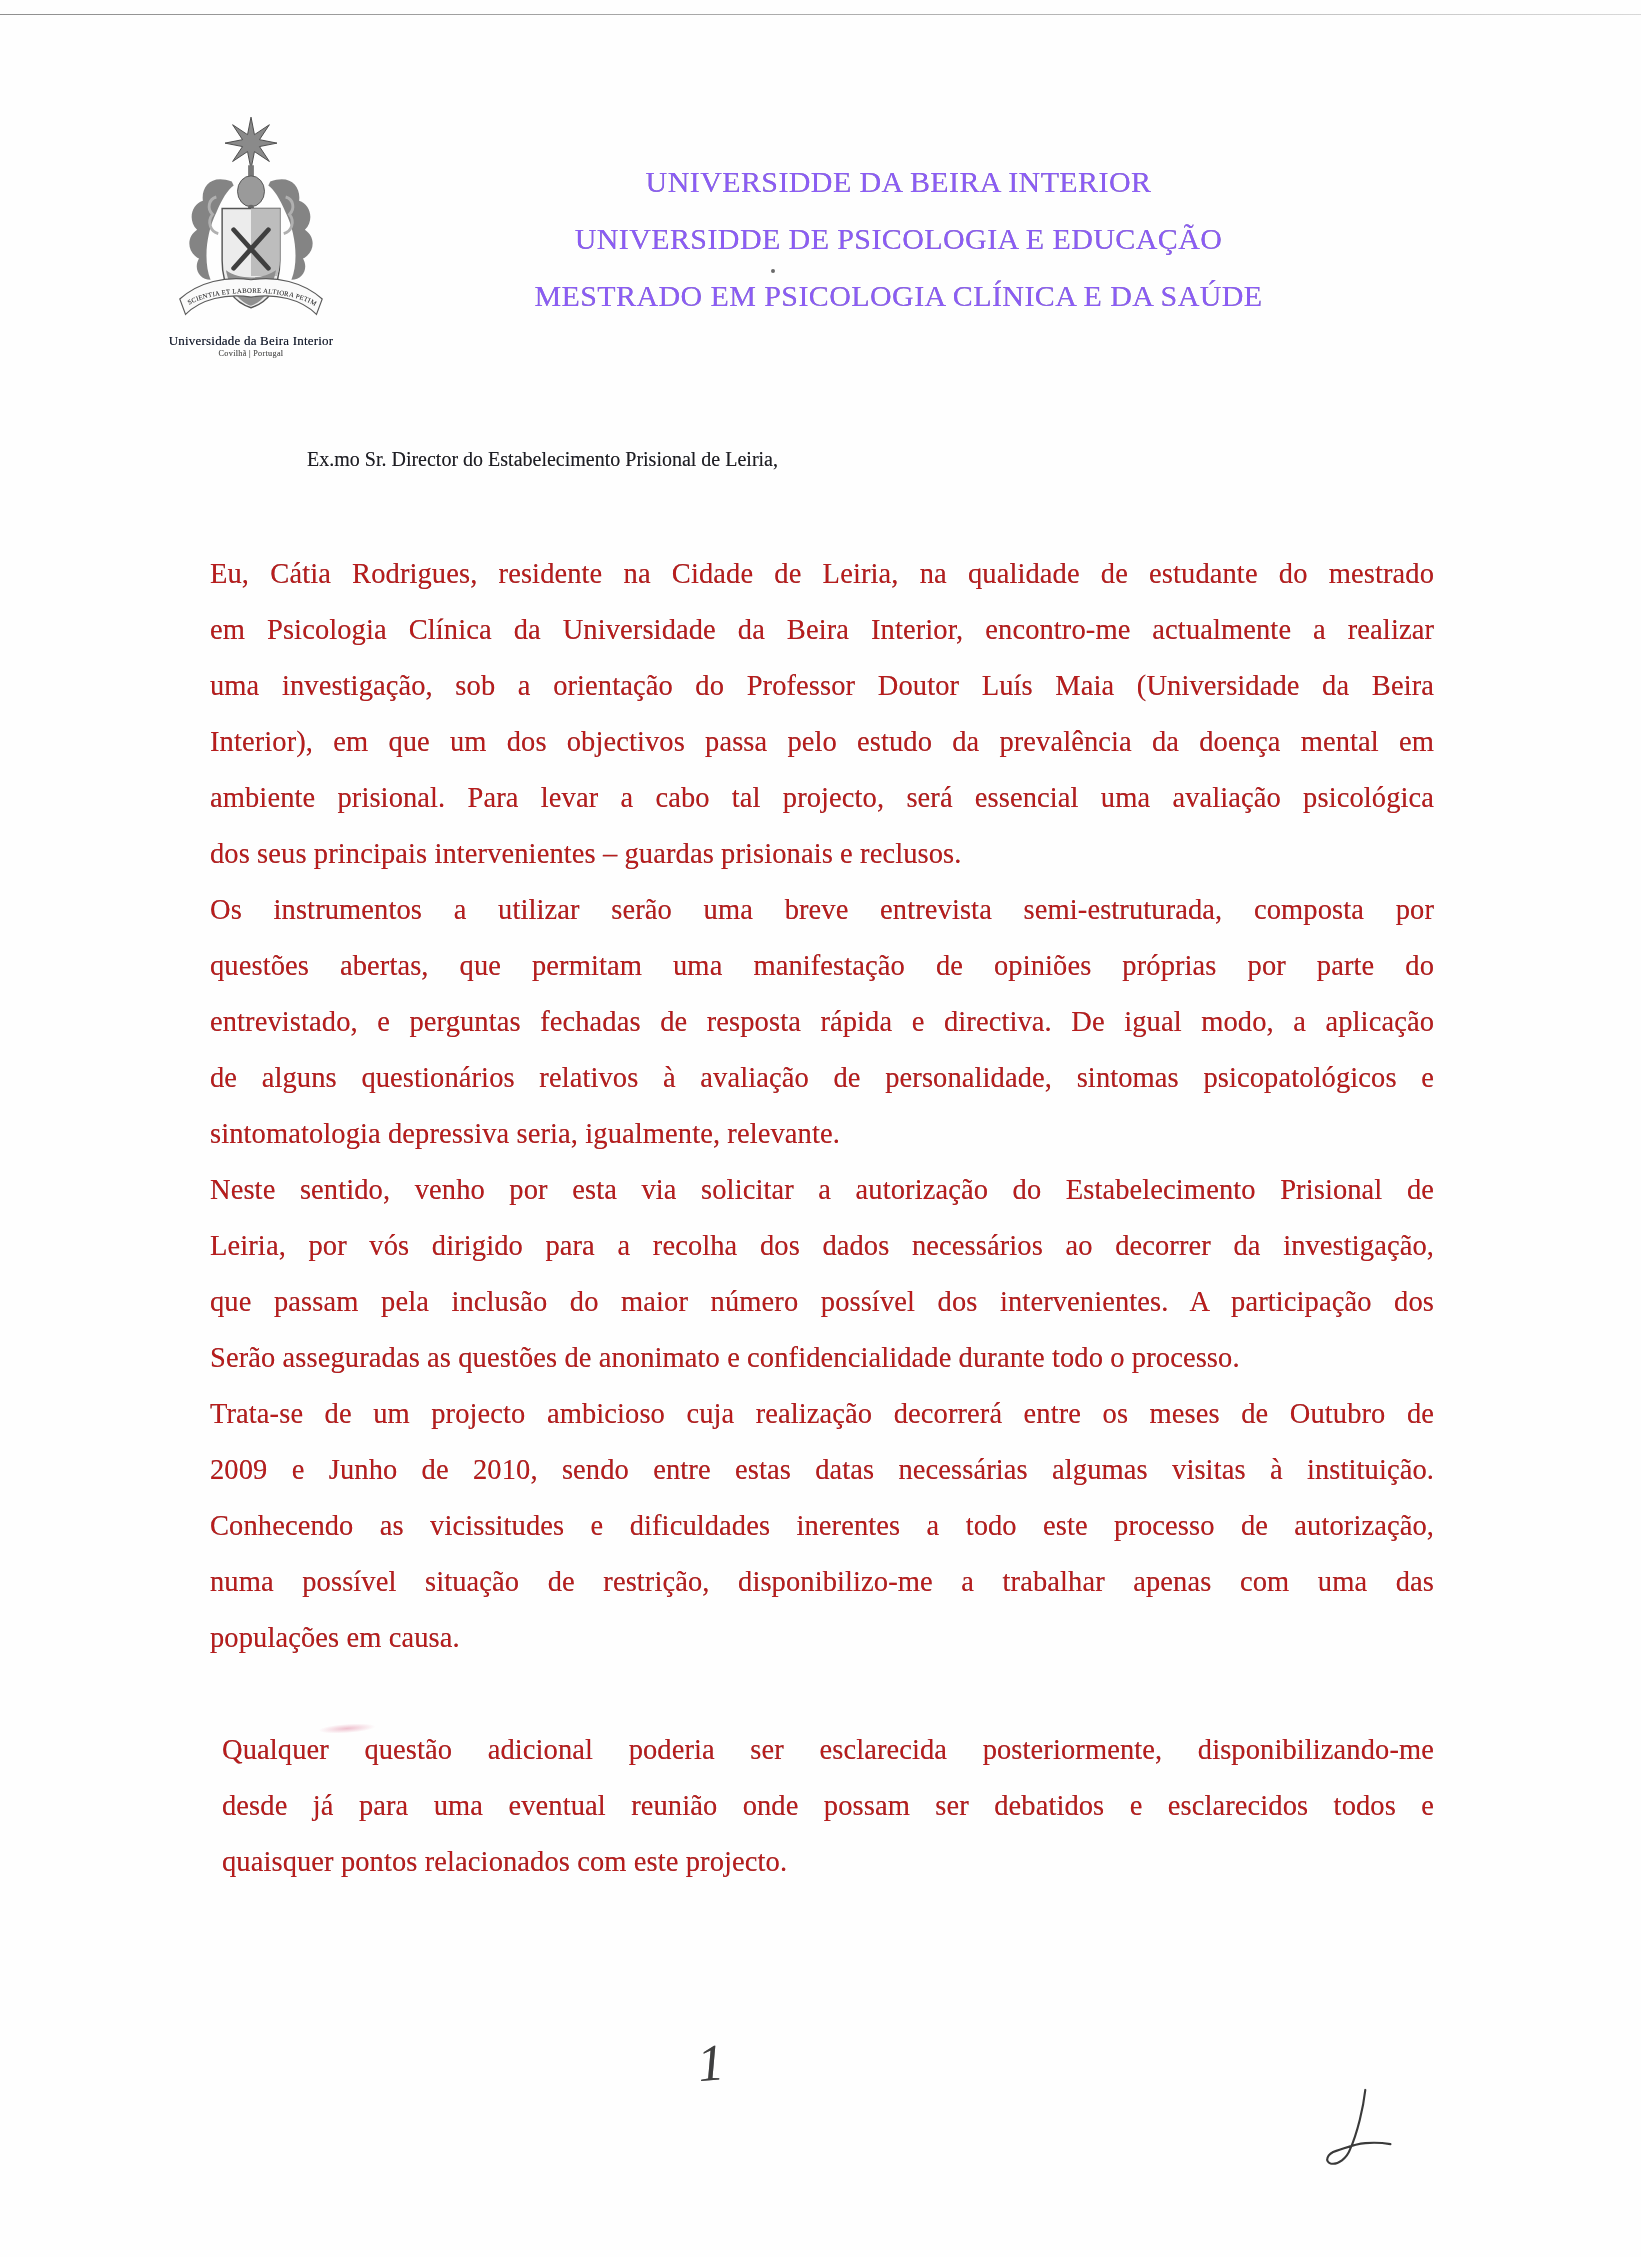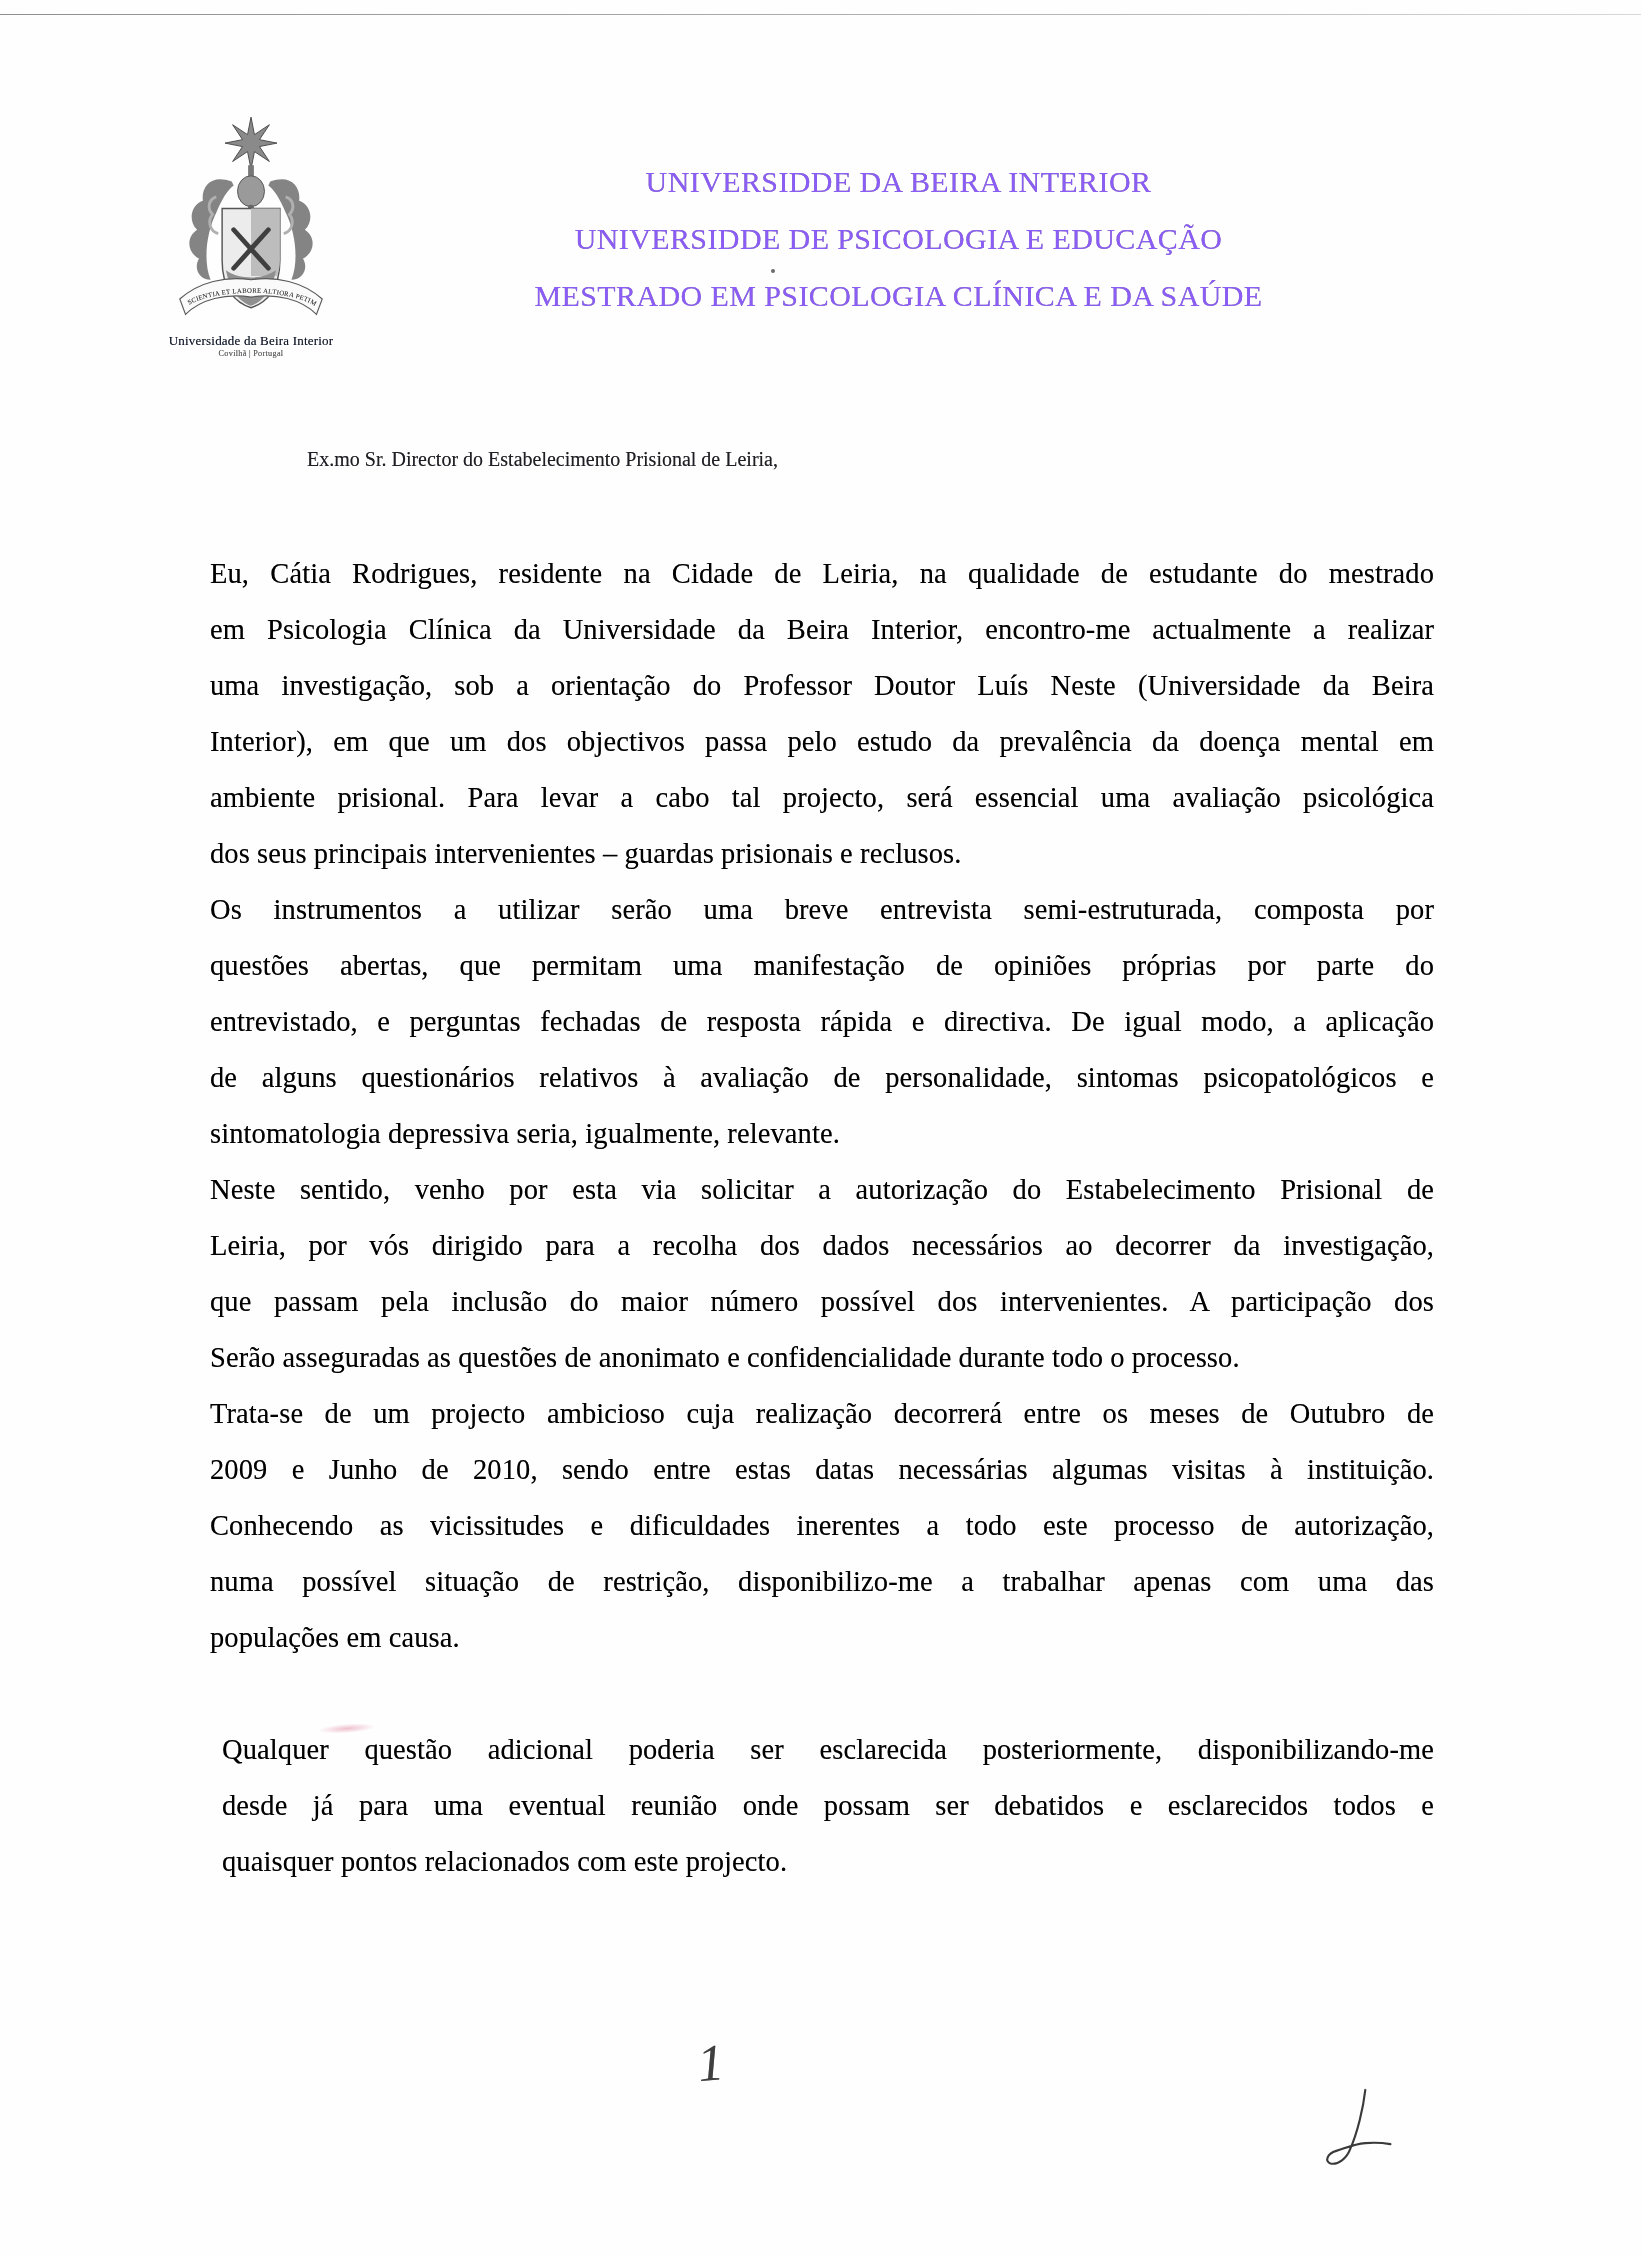--- a/index.html
+++ b/index.html
@@ -45,21 +45,21 @@
     letter-spacing:0.4px;color:#8b5cf6;
   }
   
   .salutation{
     position:absolute;left:307px;top:448px;
     font-size:20px;color:#1e1e24;
   }
   
   .letter-body{
     position:absolute;left:210px;top:546px;width:1224px;
-    font-size:28.5px;letter-spacing:0.1px;color:#000000;
+    font-size:28.5px;letter-spacing:0.1px;color:#b91c1c;
   }
   .line{
     height:56px;line-height:56px;
     text-align:justify;text-align-last:justify;
     overflow:hidden;white-space:nowrap;
   }
   .line.pl{text-align-last:left;}
   .para.gap{margin-top:56px;margin-left:12px;}
   
   .page-number-mark{
@@ -112,21 +112,21 @@
     <div>MESTRADO EM PSICOLOGIA CLÍNICA E DA SAÚDE</div>
   </div>
   <div class="scan-speck"></div>
 
   <div class="salutation">Ex.mo Sr. Director do Estabelecimento Prisional de Leiria,</div>
 
   <div class="letter-body">
     <div class="para">
       <div class="line">Eu, Cátia Rodrigues, residente na Cidade de Leiria, na qualidade de estudante do mestrado</div>
       <div class="line">em Psicologia Clínica da Universidade da Beira Interior, encontro-me actualmente a realizar</div>
-      <div class="line">uma investigação, sob a orientação do Professor Doutor Luís Neste (Universidade da Beira</div>
+      <div class="line">uma investigação, sob a orientação do Professor Doutor Luís Maia (Universidade da Beira</div>
       <div class="line">Interior), em que um dos objectivos passa pelo estudo da prevalência da doença mental em</div>
       <div class="line">ambiente prisional. Para levar a cabo tal projecto, será essencial uma avaliação psicológica</div>
       <div class="line pl">dos seus principais intervenientes – guardas prisionais e reclusos.</div>
     </div>
     <div class="para">
       <div class="line">Os instrumentos a utilizar serão uma breve entrevista semi-estruturada, composta por</div>
       <div class="line">questões abertas, que permitam uma manifestação de opiniões próprias por parte do</div>
       <div class="line">entrevistado, e perguntas fechadas de resposta rápida e directiva. De igual modo, a aplicação</div>
       <div class="line">de alguns questionários relativos à avaliação de personalidade, sintomas psicopatológicos e</div>
       <div class="line pl">sintomatologia depressiva seria, igualmente, relevante.</div>

